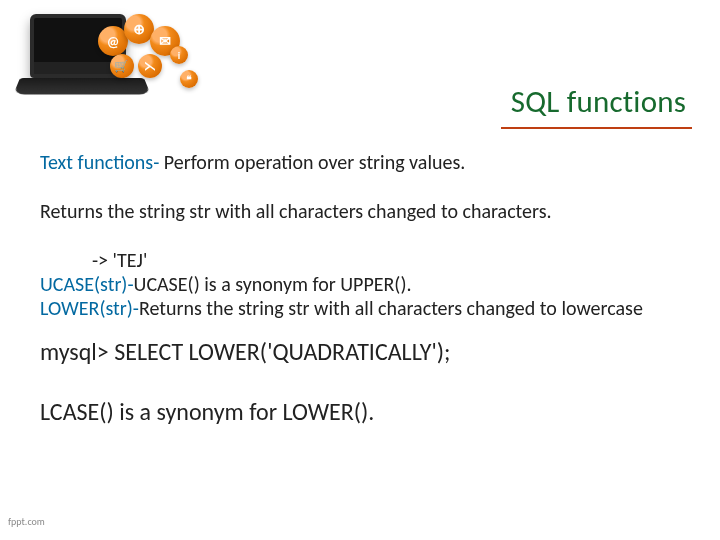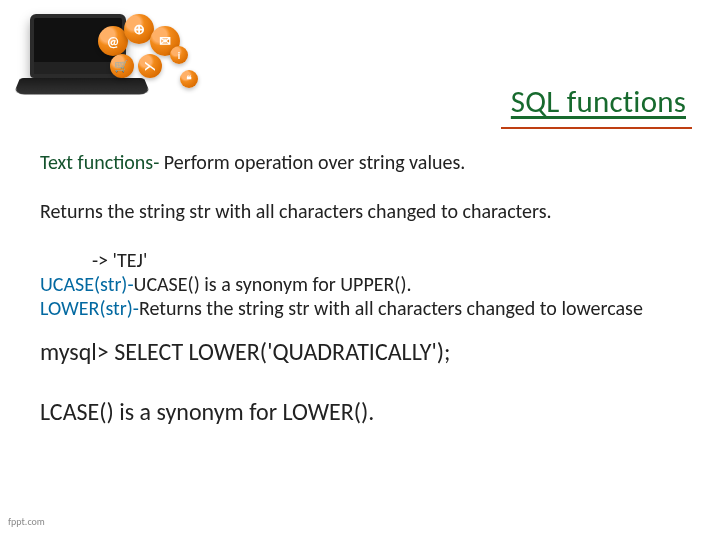--- a/index.html
+++ b/index.html
@@ -34,31 +34,31 @@
   .b-at   { left: -6px; top: 8px; }
   .b-globe{ left: 20px; top: -4px; }
   .b-mail { left: 46px; top: 8px; }
   .b-cart { left: 6px;  top: 36px; }
   .b-rss  { left: 34px; top: 36px; }
   .b-info { left: 66px; top: 28px; }
   .b-chat { left: 76px; top: 52px; }
 
   .title {
     position: absolute; right: 34px; top: 82px;
-    font-size: 31px; color: #176a2e; text-decoration: underline;
+    font-size: 31px; color: #176a2e; 
     text-underline-offset: 4px; letter-spacing: .2px; text-align: center;
   }
   .title::before{
     content:""; position:absolute; left:-10px; right:-6px; bottom:-9px; height:2px;
     background:#bf3f12;
   }
 
   .content { position: absolute; left: 40px; right: 40px; top: 150px; }
   .p1 { font-size: 20px; line-height: 1.22; }
-  .hl1 { color: #14532d; }
+  .hl1 { color: #0369a1; }
   .hl2 { color: #0369a1; }
   .p2 { font-size: 24px; line-height: 1.25; margin-top: 16px; }
   .indent { padding-left: 52px; display:block; }
 
   .footer-mark {
     position: absolute; left: 8px; bottom: 12px; font-size: 10px; color: #8a8a8a;
   }
 </style>
 </head>
 <body>

